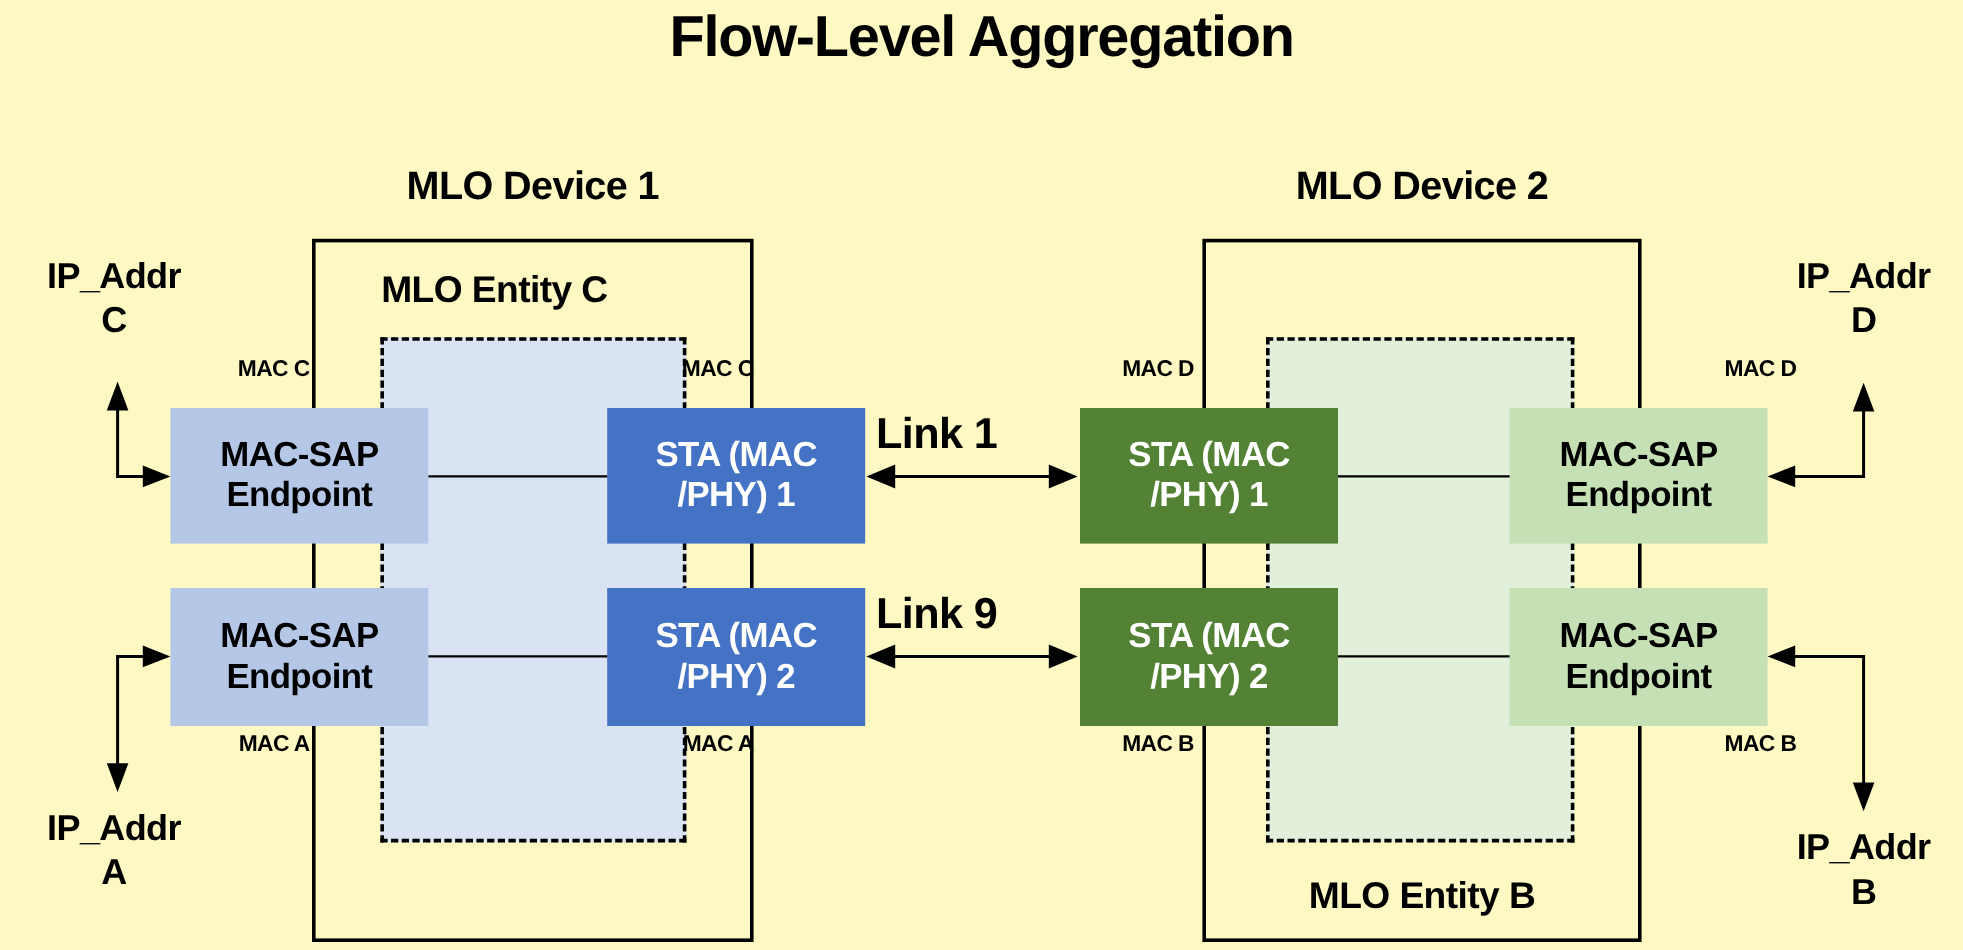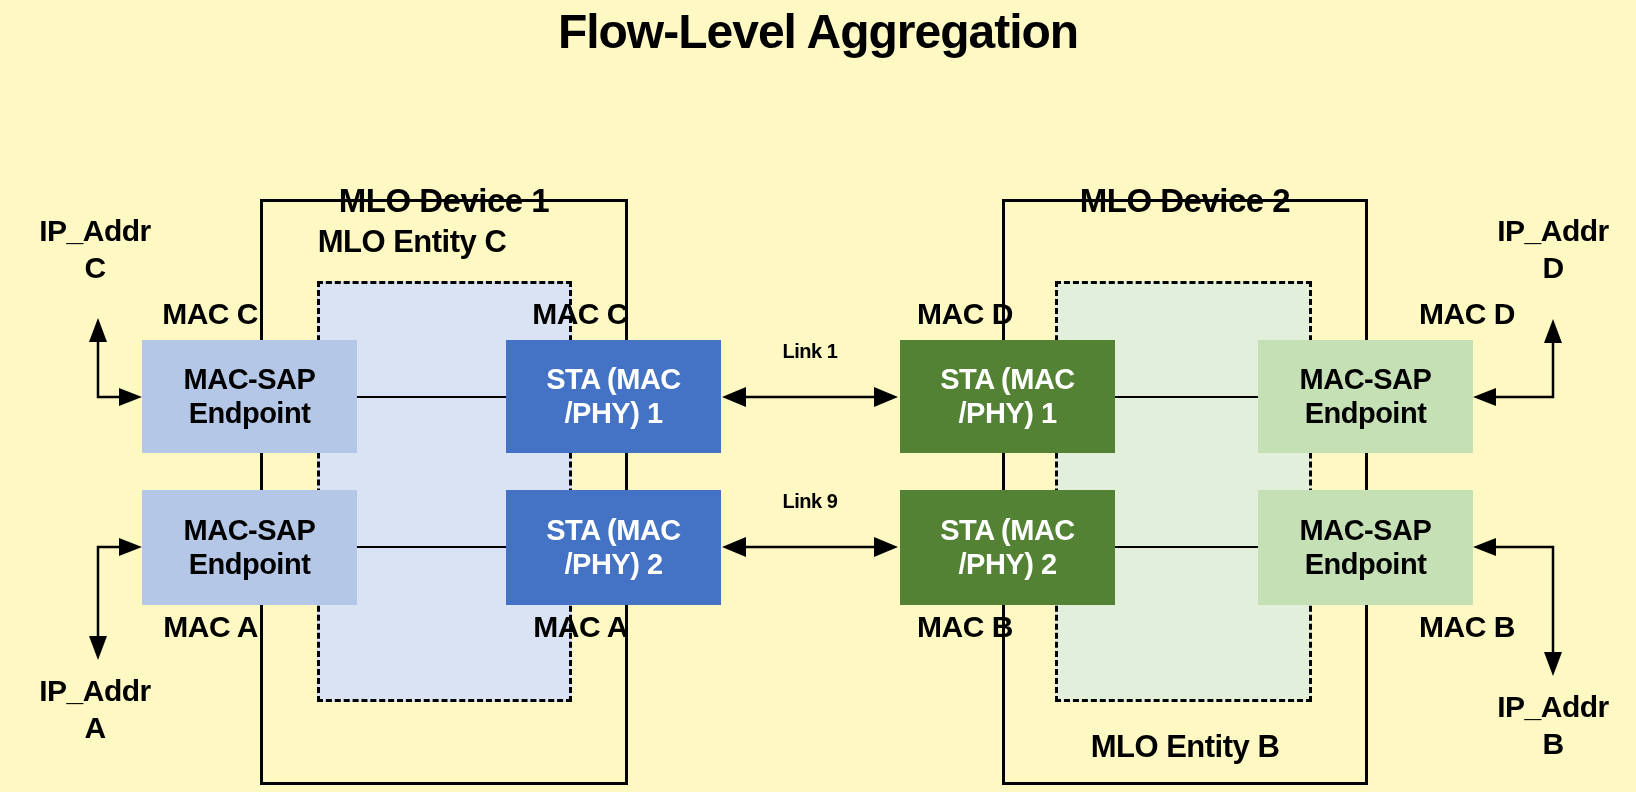--- a/index.html
+++ b/index.html
@@ -6,38 +6,38 @@
   #canvas{
     position:relative;width:1636px;height:792px;background:#fef9c3;overflow:hidden;
     font-family:"Liberation Sans",sans-serif;font-weight:bold;color:#000;
   }
   .abs{position:absolute;}
   .title{
     left:0;top:4px;width:1636px;text-align:center;
     font-size:48px;letter-spacing:-1px;
   }
   .device-box{border:3px solid #000;background:transparent;}
-  .device-label{font-size:33px;text-align:center;letter-spacing:-0.5px;margin-top:46px;}
+  .device-label{font-size:33px;text-align:center;letter-spacing:-0.5px;}
   .entity-label{font-size:31px;text-align:center;letter-spacing:-0.5px;}
   .dashed-box{border:3px dashed #000;}
   .node{
     display:flex;flex-direction:column;align-items:center;justify-content:center;
     font-size:29px;line-height:1.15;text-align:center;letter-spacing:-0.5px;
   }
   .node span{display:block;}
   .sap-blue{background:#B4C7E7;color:#000;}
   .sap-green{background:#C5E0B4;color:#000;}
   .sta-blue{background:#4472C4;color:#fff;}
   .sta-green{background:#548235;color:#fff;}
-  .mac-label{font-size:30px;letter-spacing:-0.5px;white-space:nowrap;}
+  .mac-label{font-size:19px;letter-spacing:-0.5px;white-space:nowrap;}
   .mac-r{width:140px;text-align:right;}
   .mac-l{width:150px;text-align:center;}
   .ip-label{width:170px;font-size:30px;line-height:37px;text-align:center;letter-spacing:-0.5px;}
   .ip-label span{display:block;}
-  .link-label{width:160px;font-size:20px;text-align:center;letter-spacing:-0.5px;}
+  .link-label{width:160px;font-size:36px;text-align:left;letter-spacing:-0.5px;}
   svg.overlay{position:absolute;left:0;top:0;pointer-events:none;}
 </style>
 </head>
 <body>
 
 <div id="canvas">
 
   <div class="abs title">Flow-Level Aggregation</div>
 
   <div class="abs device-label" style="left:260px;top:136px;width:368px;">MLO Device 1</div>

